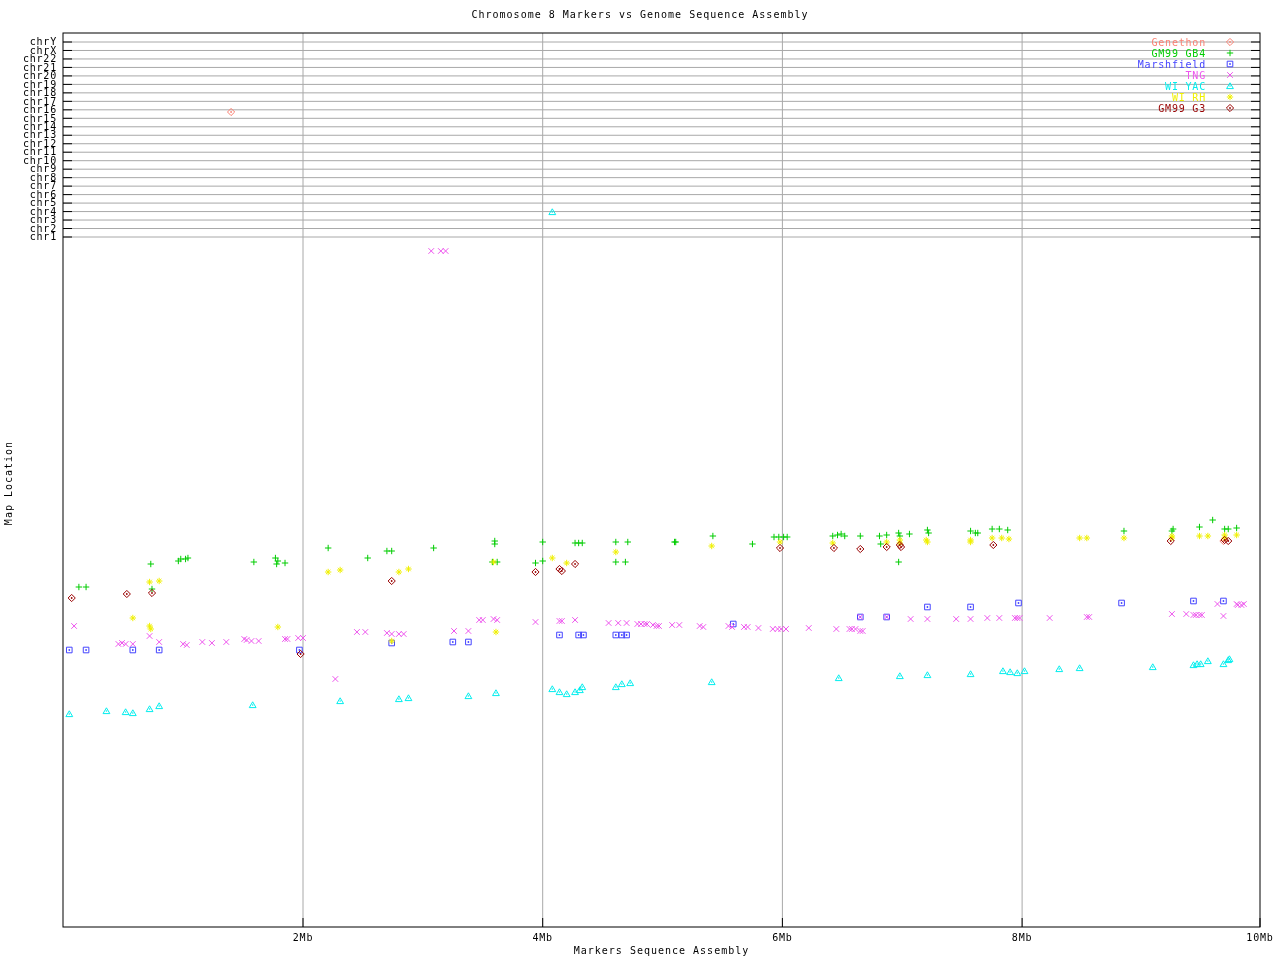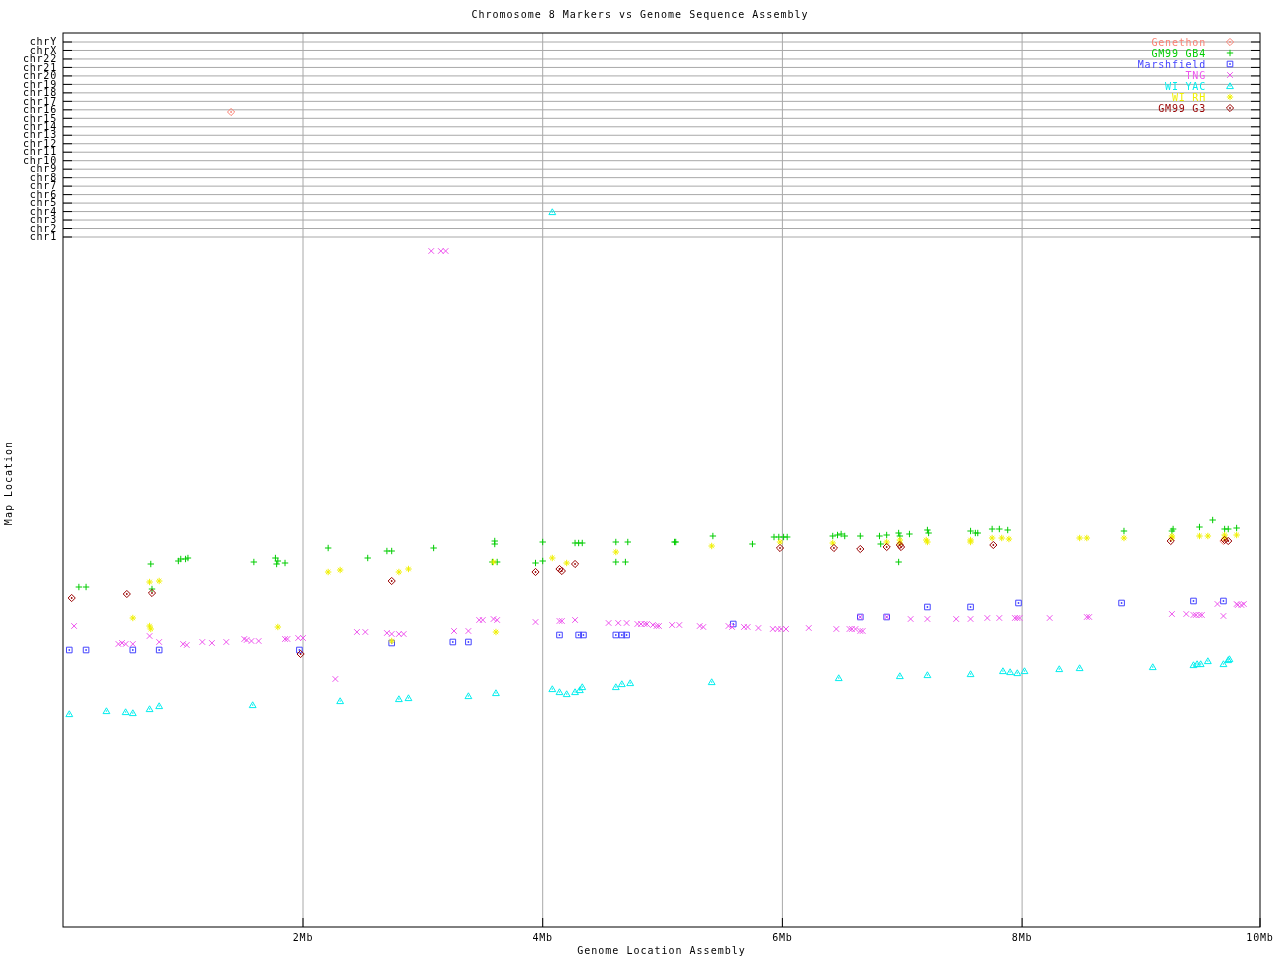--- a/index.html
+++ b/index.html
@@ -10,21 +10,21 @@
   .ylabel{position:absolute;top:477px;left:-46px;width:110px;height:12px;text-align:center;font-size:10px;letter-spacing:1px;transform:rotate(-90deg);white-space:pre;}
   svg{position:absolute;top:0;left:0;}
   text{font-family:"DejaVu Sans Mono","Liberation Mono",monospace;}
 </style>
 </head>
 <body>
 
 <div class="chart-wrap">
   <div class="title">Chromosome 8 Markers vs Genome Sequence Assembly</div>
   <div class="ylabel">Map Location</div>
-  <div class="xlabel">Genome Location Assembly</div>
+  <div class="xlabel">Markers Sequence Assembly</div>
   <svg id="plot" width="1280" height="960" viewBox="0 0 1280 960">
       <line x1="303" y1="33" x2="303" y2="927" stroke="#a8a8a8" stroke-width="1"></line>
       <line x1="542.6999999999999" y1="33" x2="542.6999999999999" y2="927" stroke="#a8a8a8" stroke-width="1"></line>
       <line x1="782.3999999999999" y1="33" x2="782.3999999999999" y2="927" stroke="#a8a8a8" stroke-width="1"></line>
       <line x1="1022.0999999999999" y1="33" x2="1022.0999999999999" y2="927" stroke="#a8a8a8" stroke-width="1"></line>
       <line x1="63" y1="42" x2="1260" y2="42" stroke="#a8a8a8" stroke-width="1"></line>
       <line x1="63" y1="42" x2="72" y2="42" stroke="#000" stroke-width="1"></line>
       <line x1="1251" y1="42" x2="1260" y2="42" stroke="#000" stroke-width="1"></line>
       <text x="57" y="45.2" font-size="10" text-anchor="end" fill="#000" letter-spacing="0.8">chrY</text>
       <line x1="63" y1="50.47826086956522" x2="1260" y2="50.47826086956522" stroke="#a8a8a8" stroke-width="1"></line>

